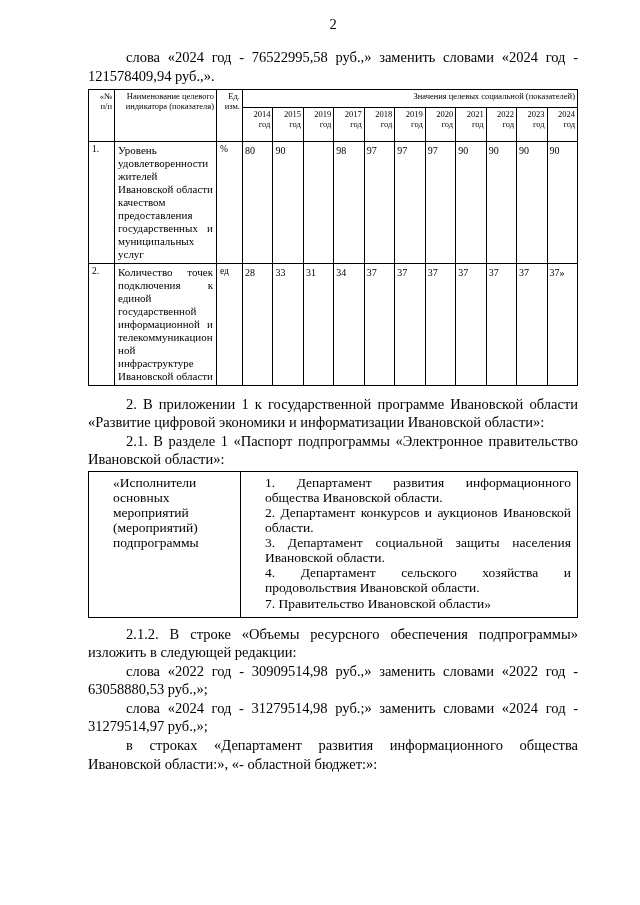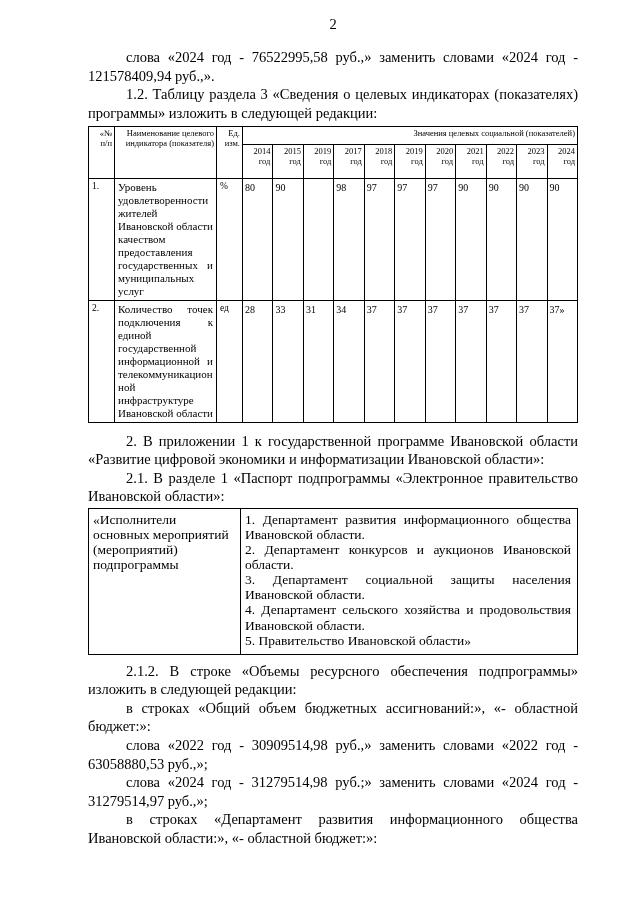--- a/index.html
+++ b/index.html
@@ -48,37 +48,36 @@
 
   
   table.t2 {
     border-collapse: collapse;
     width: 100%;
     margin: 2px 0 7px 0;
   }
   table.t2 td {
     border: 1px solid #000;
     vertical-align: top;
-    padding: 3px 6px 6px 4px;
+    padding: 3px 6px 6px 24px;
     font-size: 13.5px;
     line-height: 1.12;
     margin-top: 8px;
   }
   td.t2-left { width: 152px; }
   td.t2-right div { text-align: justify; }
 </style>
 </head>
 <body>
 
 <div class="page">
 
   <div class="page-number">2</div>
 
   <p class="body">слова «2024 год - 76522995,58 руб.,» заменить словами «2024 год - 121578409,94 руб.,».</p>
-  <p class="body">1.2. Таблицу раздела 3 «Сведения о целевых индикаторах (показателях) программы» изложить в следующей редакции:</p>
 
   <table class="t1">
     <colgroup>
       <col style="width:26px">
         <col style="width:102px">
         <col style="width:26px">
       <col>
         <col>
         <col>
         <col>
@@ -150,25 +149,24 @@
 
   <table class="t2">
     <tbody>
         <tr>
       <td class="t2-left">«Исполнители основных мероприятий (мероприятий) подпрограммы</td>
       <td class="t2-right">
         <div>1. Департамент развития информационного общества Ивановской области.</div>
         <div>2. Департамент конкурсов и аукционов Ивановской области.</div>
         <div>3. Департамент социальной защиты населения Ивановской области.</div>
         <div>4. Департамент сельского хозяйства и продовольствия Ивановской области.</div>
-        <div>5. Правительство Ивановской области»</div>
+        <div>7. Правительство Ивановской области»</div>
       </td>
     </tr>
   </tbody>
     </table>
 
   <p class="body">2.1.2. В строке «Объемы ресурсного обеспечения подпрограммы» изложить в следующей редакции:</p>
-  <p class="body">в строках «Общий объем бюджетных ассигнований:», «- областной бюджет:»:</p>
   <p class="body">слова «2022 год - 30909514,98 руб.,» заменить словами «2022 год - 63058880,53 руб.,»;</p>
   <p class="body">слова «2024 год - 31279514,98 руб.;» заменить словами «2024 год - 31279514,97 руб.,»;</p>
   <p class="body">в строках «Департамент развития информационного общества Ивановской области:», «- областной бюджет:»:</p>
 
 </div>
 
 </body></html>

